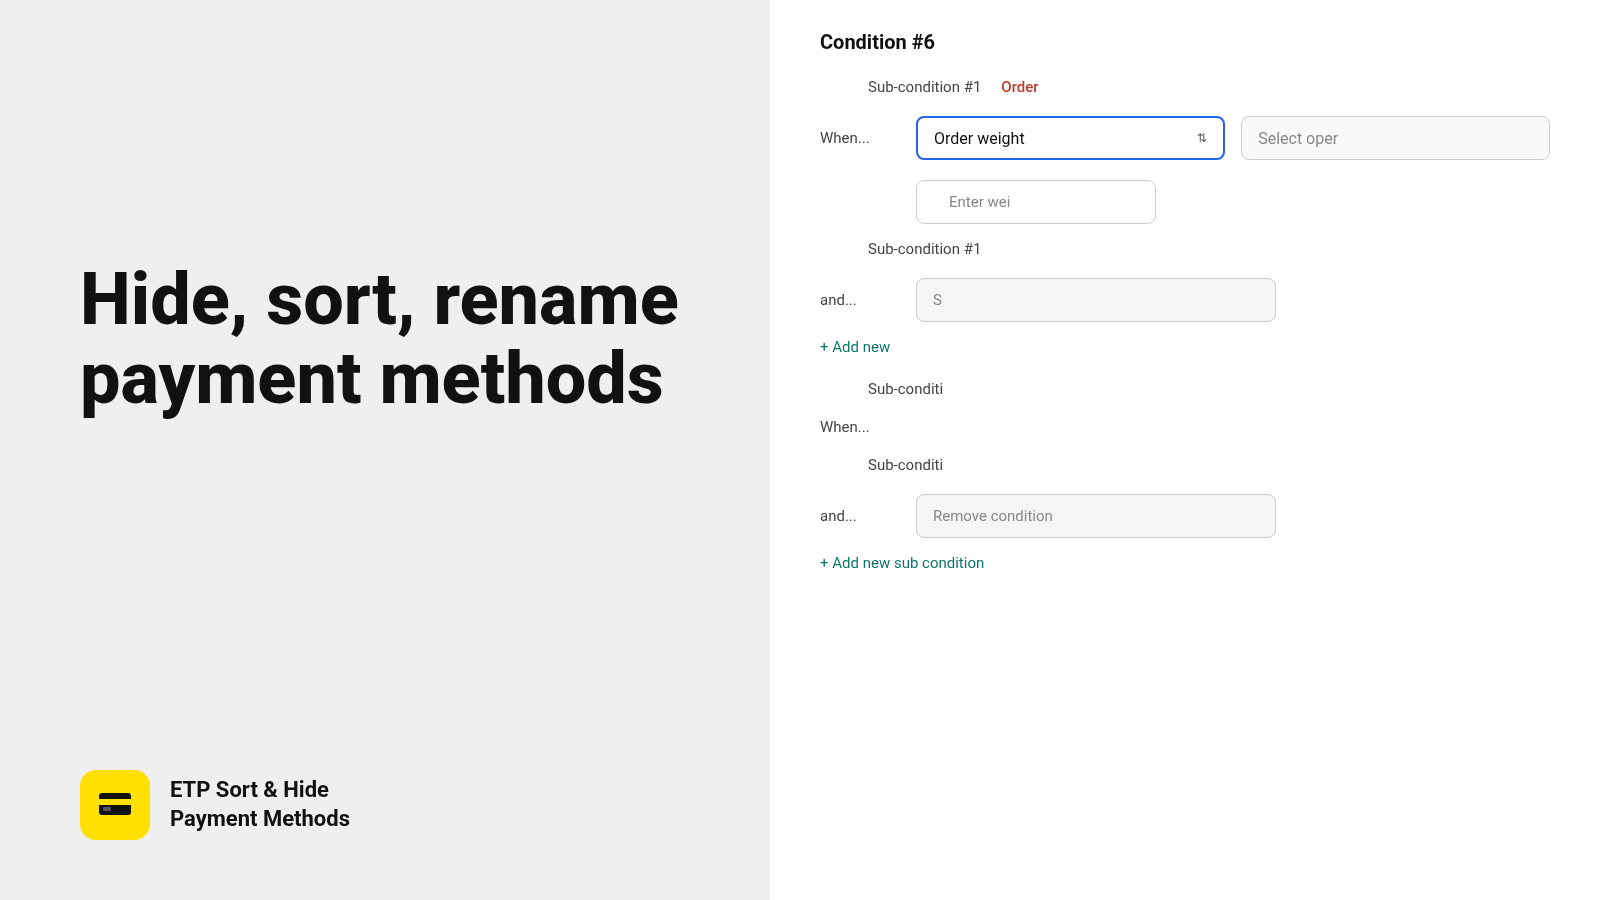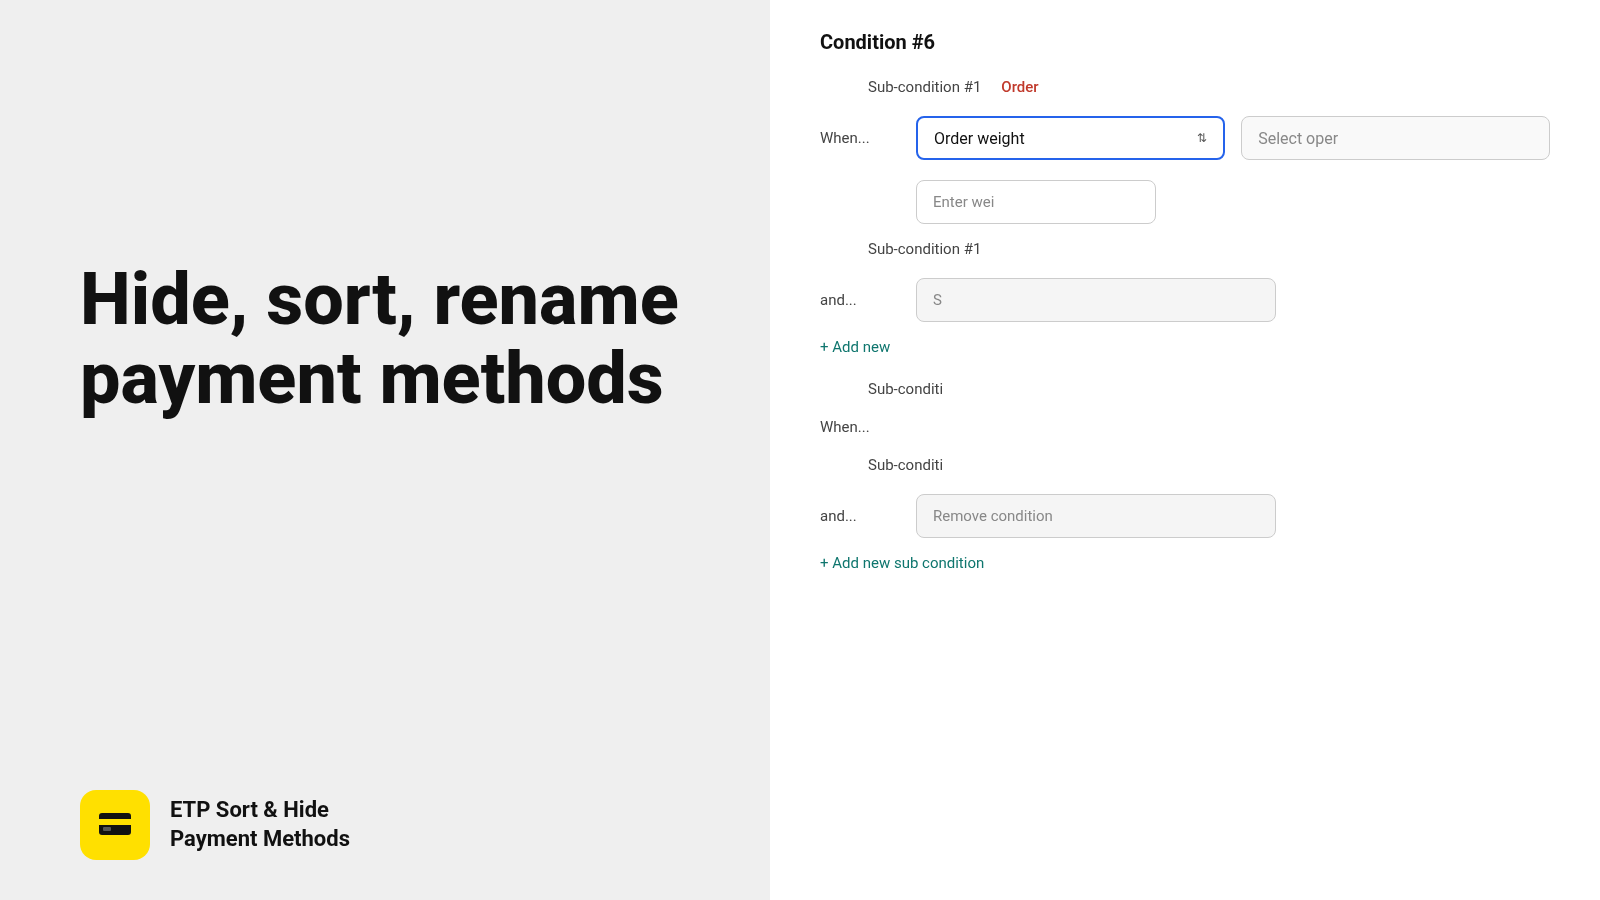--- a/index.html
+++ b/index.html
@@ -18,21 +18,21 @@
     }
 
     
     .left-panel {
       width: 770px;
       height: 900px;
       background: #efefef;
       display: flex;
       flex-direction: column;
       justify-content: space-between;
-      padding: 60px 60px 40px 80px;
+      padding: 60px 60px 60px 80px;
       flex-shrink: 0;
     }
 
     .hero-text {
       font-size: 72px;
       font-weight: 800;
       color: #111;
       line-height: 1.1;
       margin-top: 200px;
     }
@@ -156,21 +156,21 @@
       color: #555;
     }
 
     .enter-weight-input {
       height: 44px;
       border: 1.5px solid #ccc;
       border-radius: 8px;
       background: #fff;
       font-size: 15px;
       color: #888;
-      padding: 0 16px;
+      padding: 0 32px;
       width: 240px;
       display: flex;
       align-items: center;
     }
 
     
     .and-row {
       display: flex;
       align-items: center;
       gap: 16px;

